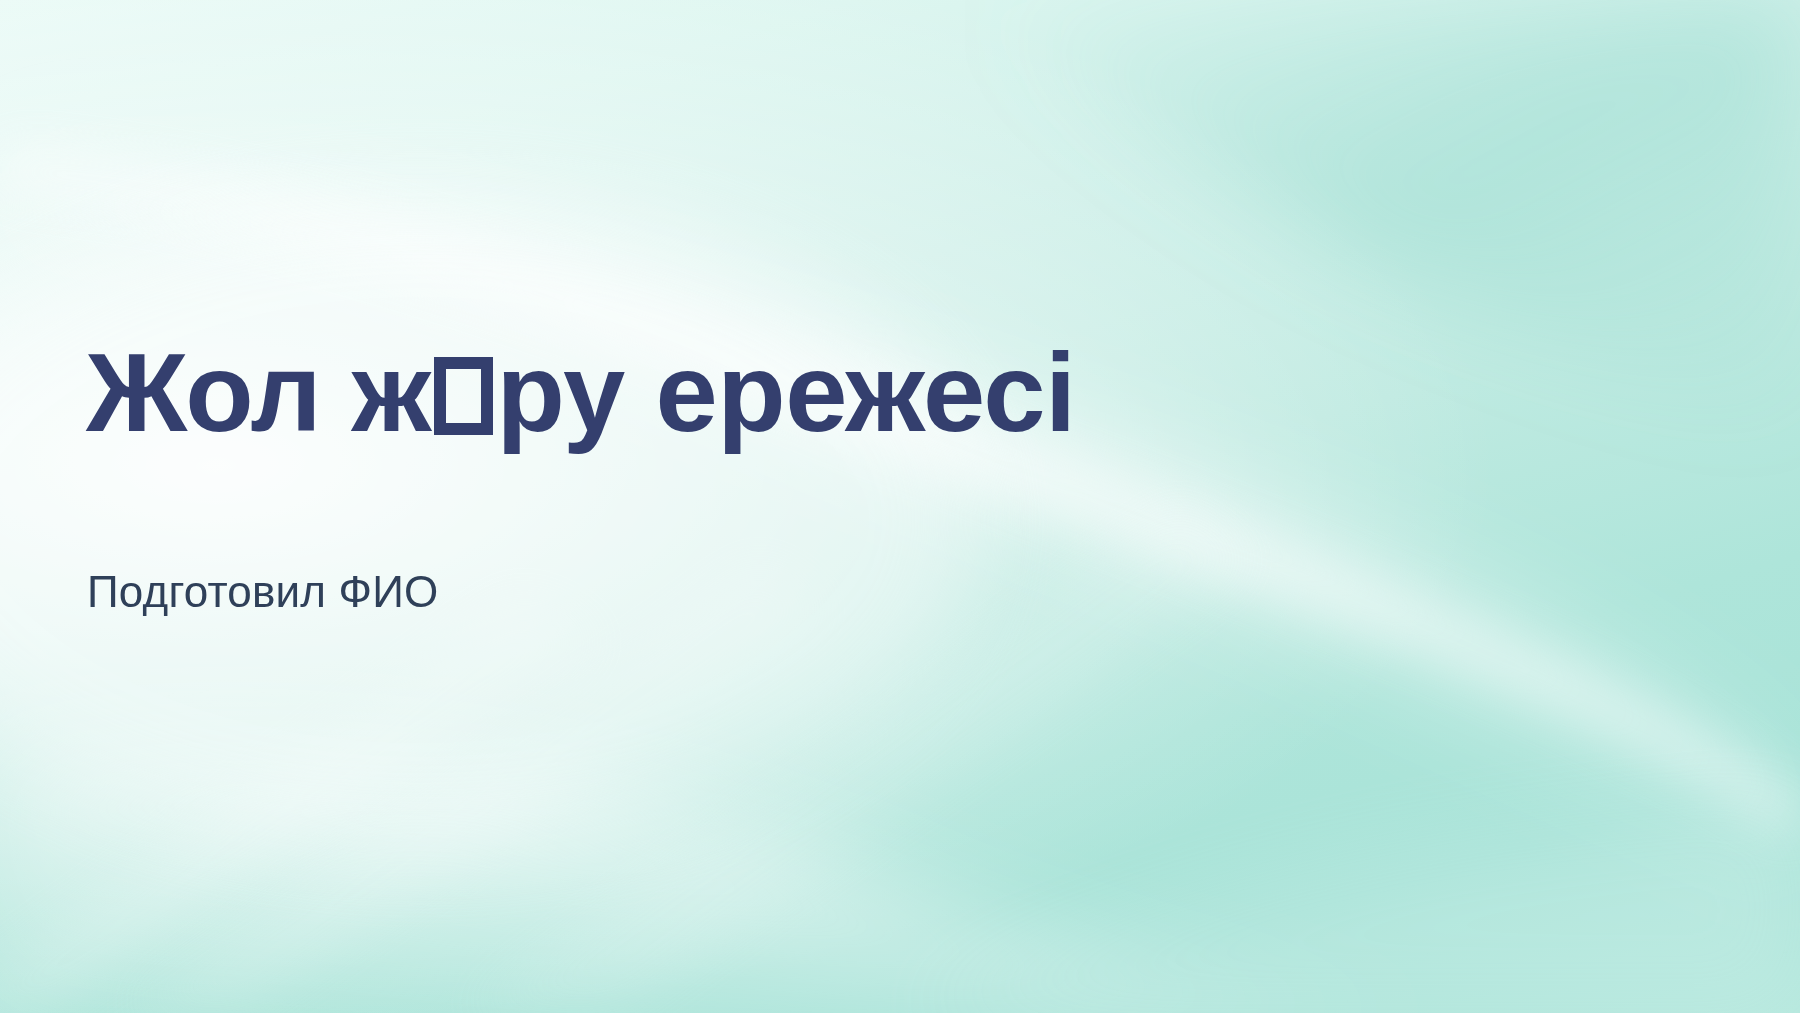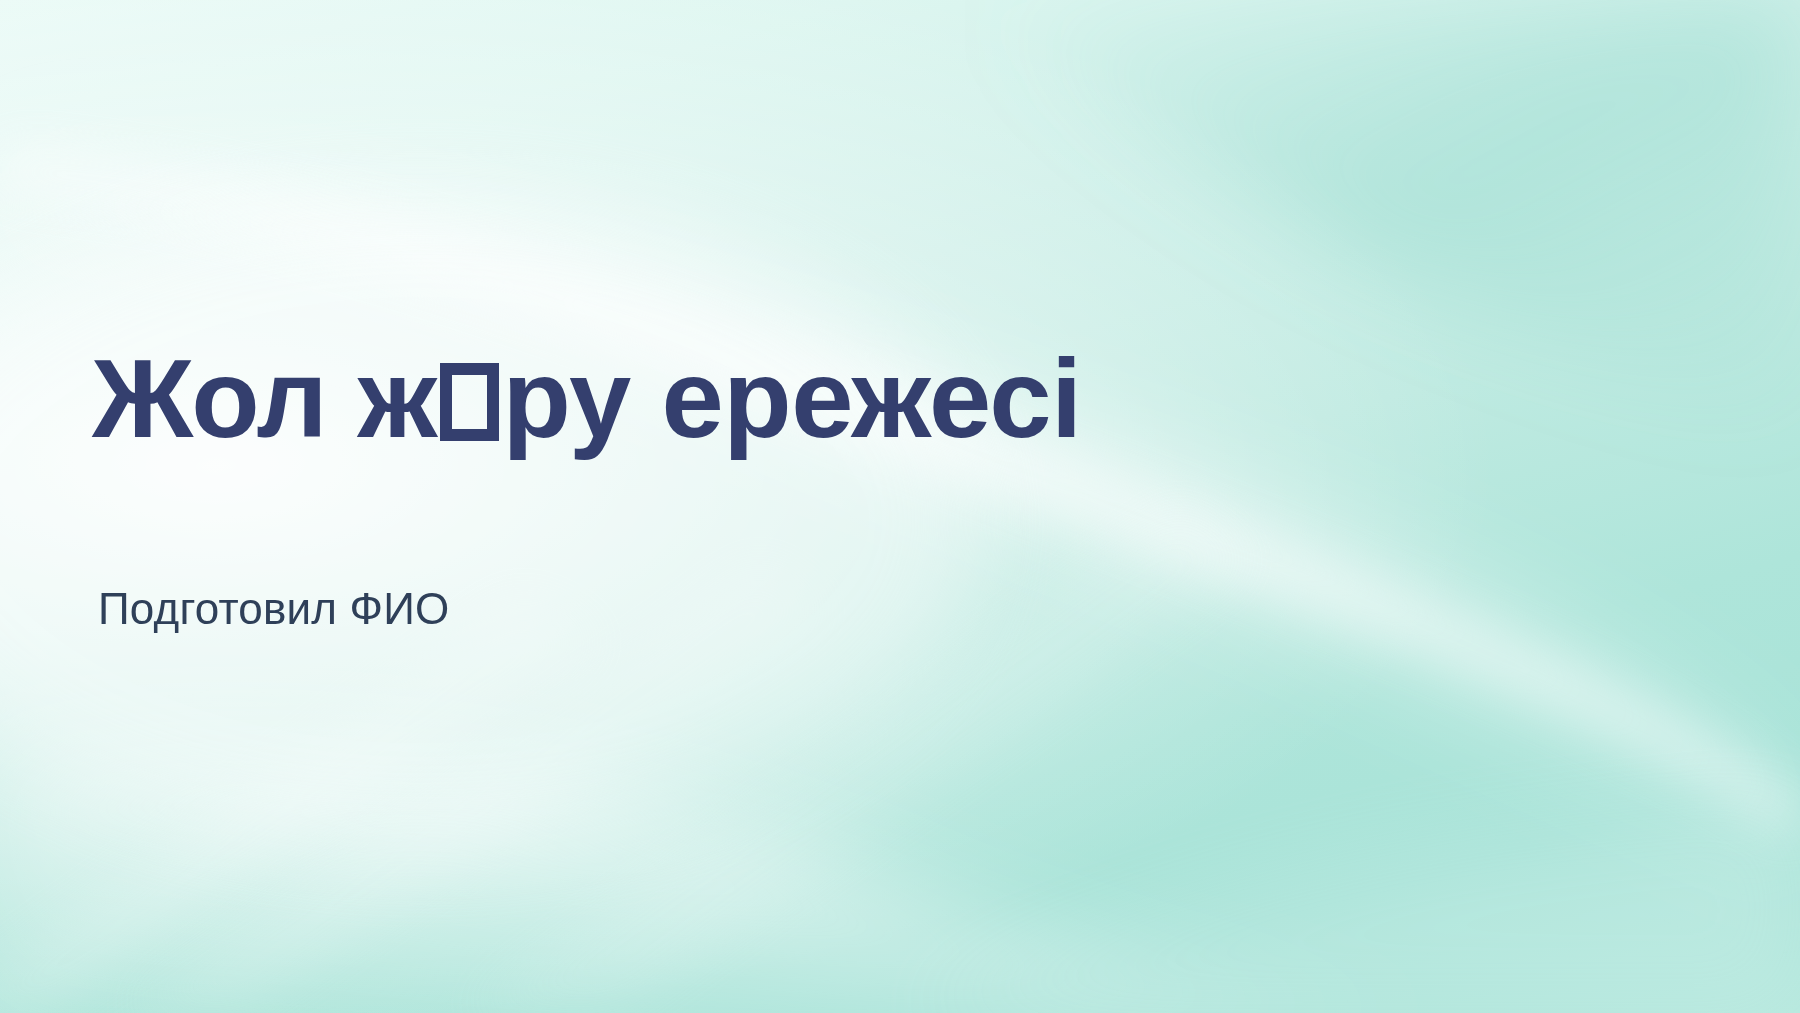--- a/index.html
+++ b/index.html
@@ -41,41 +41,41 @@
 
   
   .text-block {
     position: absolute;
     left: 82px;
     top: 330px;
     width: 1300px;
   }
 
   .slide-title {
-    margin: 10px;
+    margin: 4px;
     font-size: 112px;
     line-height: 1.06;
     font-weight: 700;
     letter-spacing: -0.5px;
     color: #343f6e;
     white-space: nowrap;
   }
   
   .tofu {
     display: inline-block;
     width: 0.52em;
     height: 0.70em;
     vertical-align: -0.035em;
     box-sizing: border-box;
     border: 0.115em solid #343f6e;
     margin: 0 0.035em;
   }
 
   .slide-subtitle {
-    margin: 16px;
+    margin: 5px;
     padding-top: 108px;
     font-size: 44px;
     line-height: 1.2;
     font-weight: 400;
     letter-spacing: 0.2px;
     color: #2f4059;
     white-space: nowrap;
   }
 </style>
 </head>

